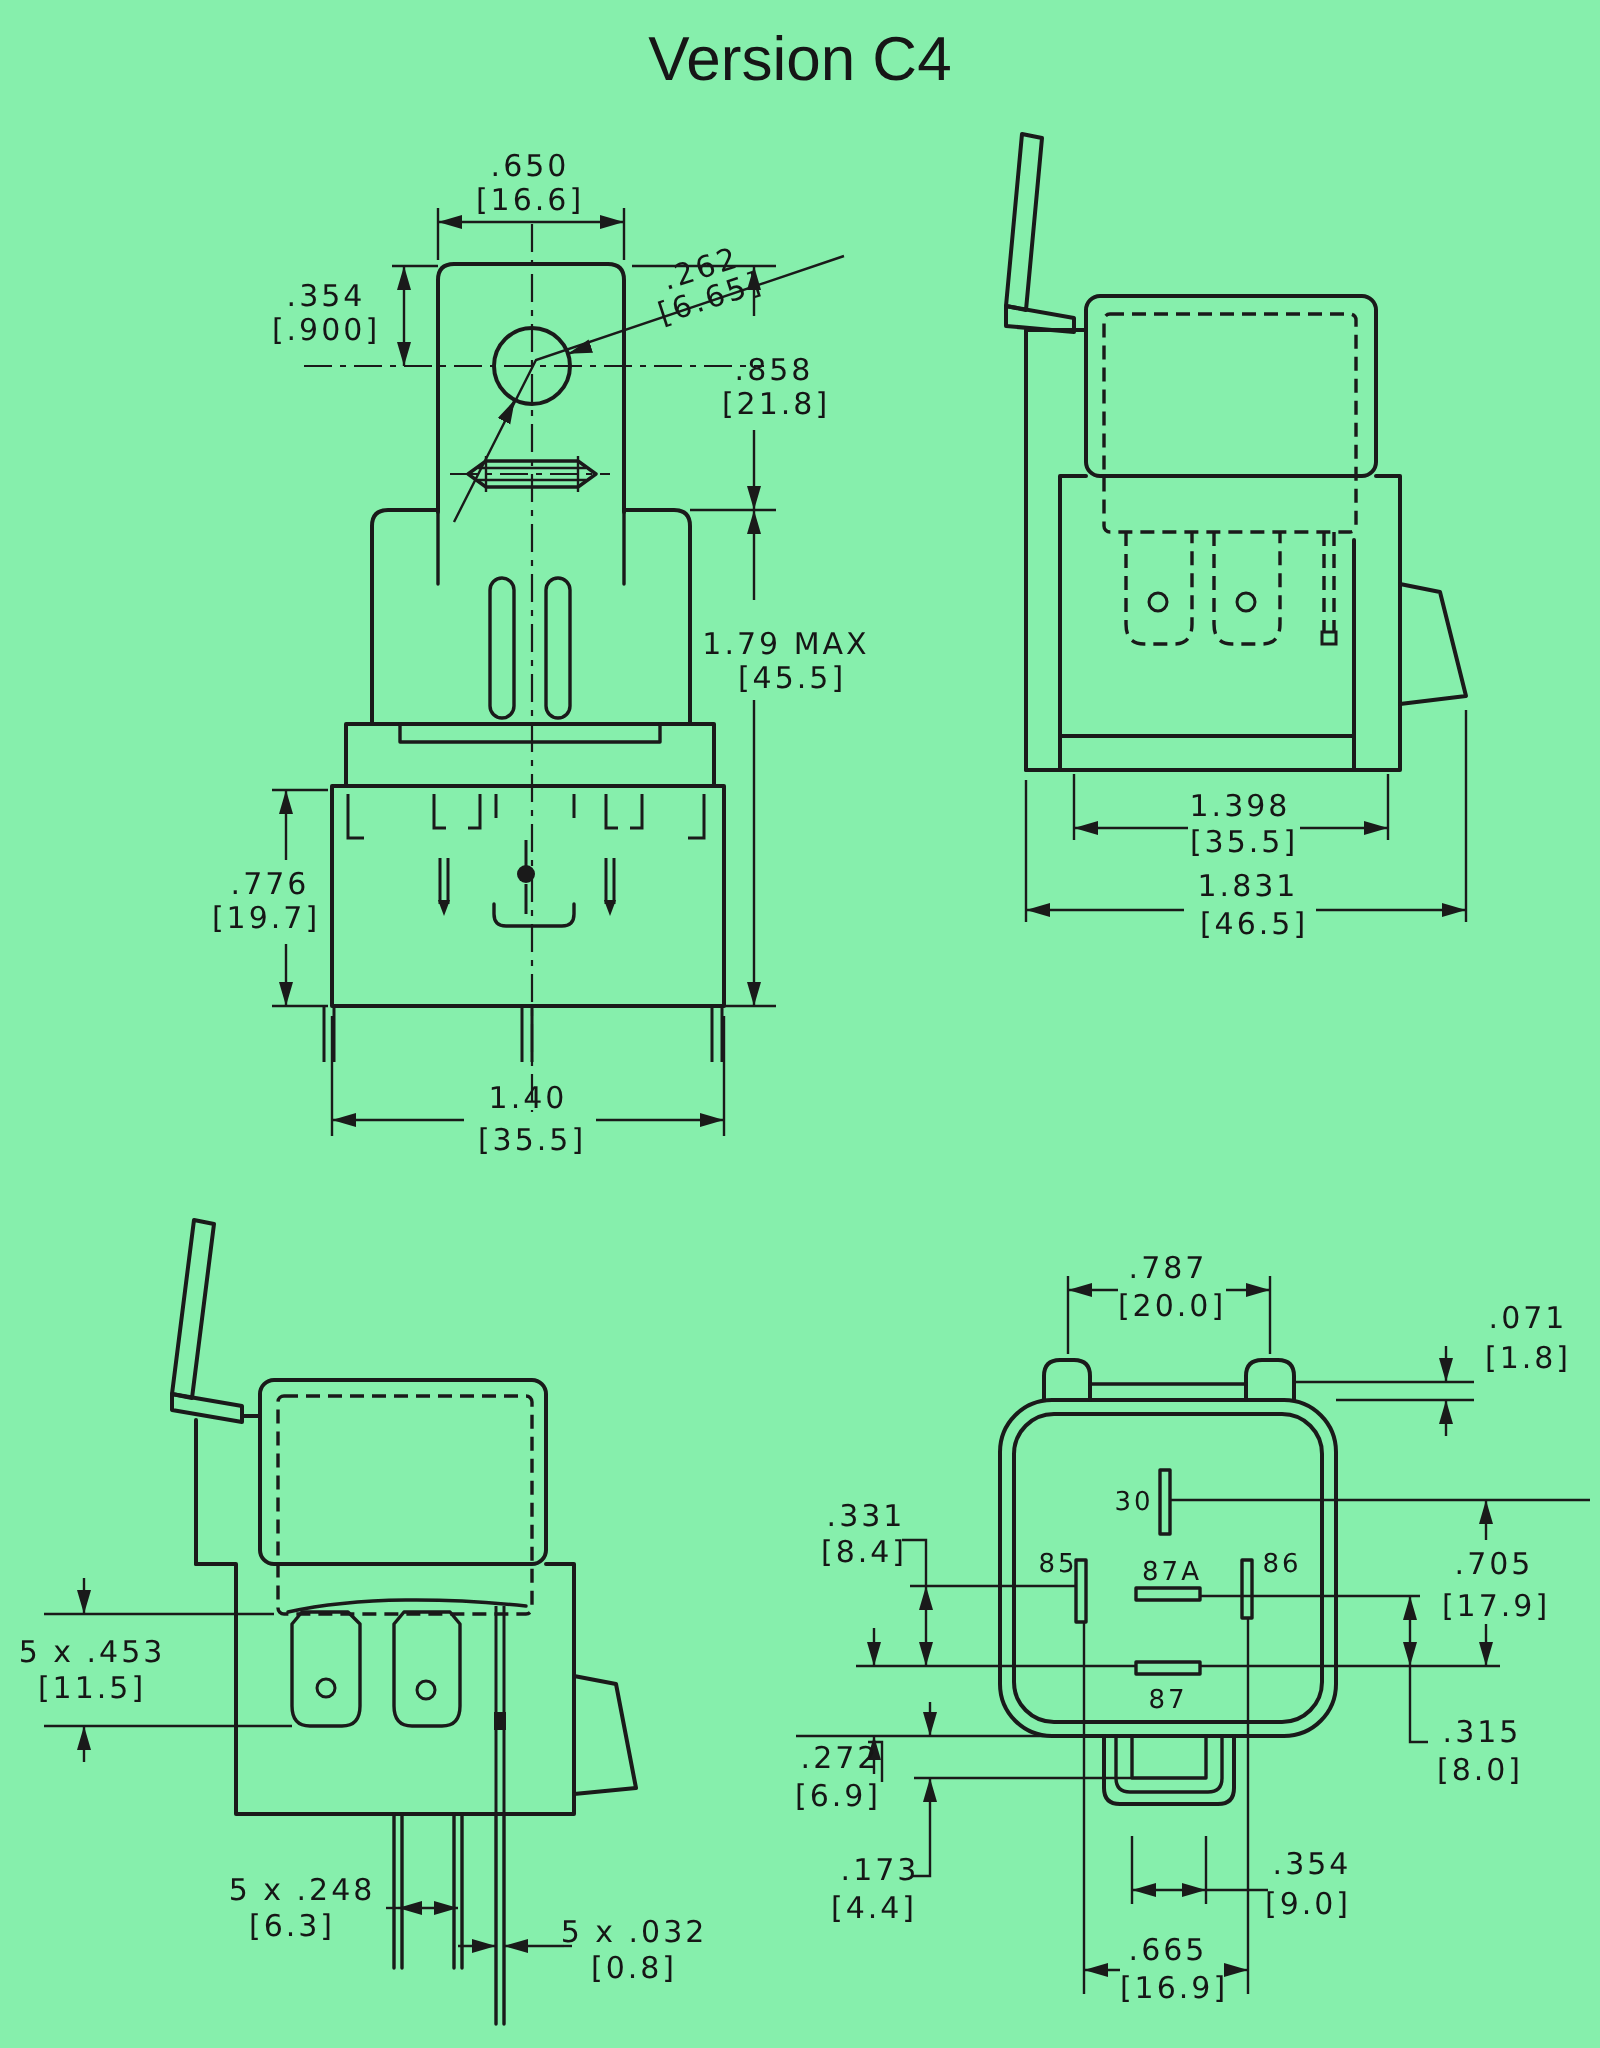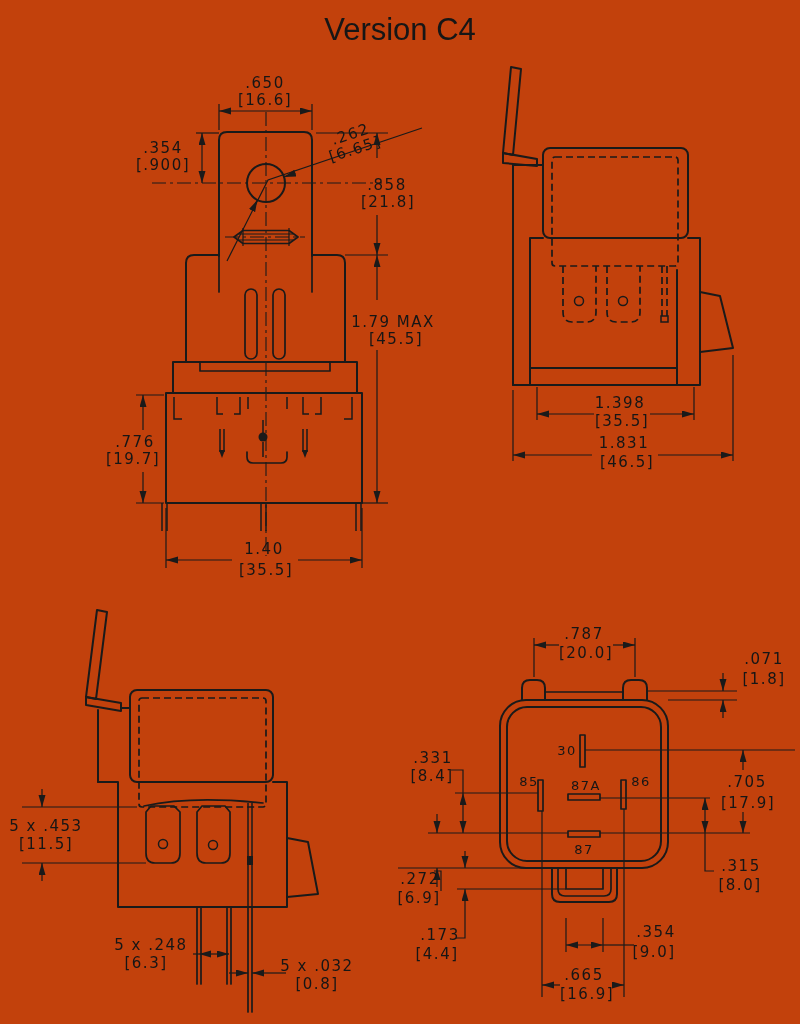--- a/index.html
+++ b/index.html
@@ -1,16 +1,16 @@
 <!DOCTYPE html>
 <html><head>
 <meta charset="utf-8">
 <style>
   html,body{margin:0;padding:0;background:#ffffff;}
-  .page{width:800px;height:1024px;background:#c2410c;position:relative;overflow:hidden;}
+  .page{width:800px;height:1024px;background:#86efac;position:relative;overflow:hidden;}
   svg{display:block;}
   .ol  {fill:none;stroke:#1a1a1a;stroke-width:2;stroke-linejoin:round;stroke-linecap:round;}
   .ol2 {fill:none;stroke:#1a1a1a;stroke-width:1.7;stroke-linejoin:round;stroke-linecap:round;}
   .thin{fill:none;stroke:#1a1a1a;stroke-width:1.2;}
   .thin2{fill:none;stroke:#1a1a1a;stroke-width:1.5;}
   .dash{fill:none;stroke:#1a1a1a;stroke-width:1.7;stroke-dasharray:7 4;}
   .cl  {fill:none;stroke:#1a1a1a;stroke-width:1.1;stroke-dasharray:14 4 3 4;}
   .dim {fill:none;stroke:#1a1a1a;stroke-width:1.2;}
   text{font-family:"DejaVu Sans",sans-serif;fill:#161616;}
   .t  {font-size:15px;letter-spacing:1.5px;text-anchor:middle;}

